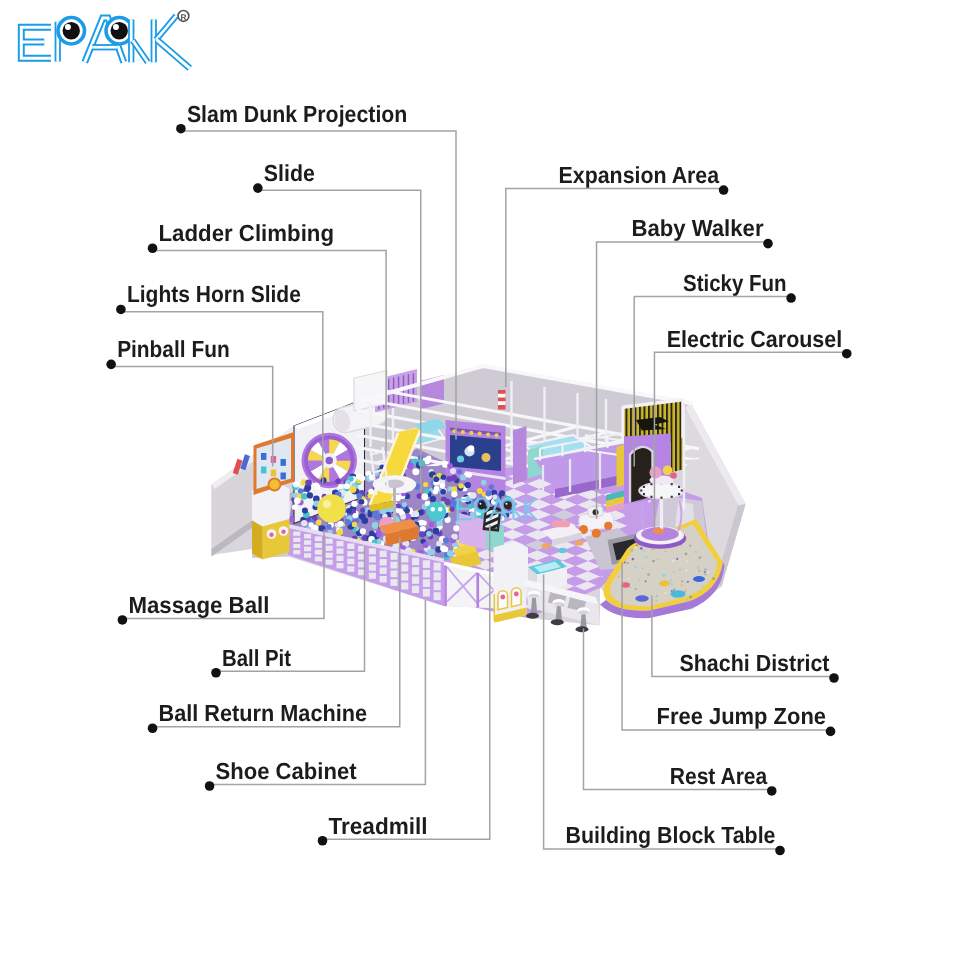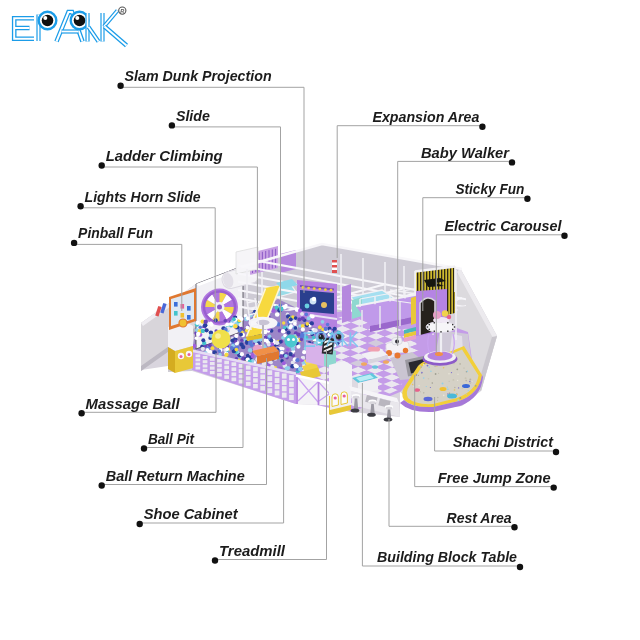--- a/index.html
+++ b/index.html
@@ -1,16 +1,16 @@
 <!DOCTYPE html>
 <html><head>
 <meta charset="utf-8">
 <style>
 html,body{margin:0;padding:0;background:#fff;}
-#page{width:572px;height:640px;position:relative;overflow:hidden;font-style:italic;}
+#page{width:572px;height:640px;position:relative;overflow:hidden;}
 </style>
 </head>
 <body>
 <div id="page">
 <svg width="640" height="640" viewBox="0 0 640 640">
 
 <g>
 <defs>
           <pattern id="zebra" width="3" height="3" patternUnits="userSpaceOnUse">
             <rect width="3" height="3" fill="#cdb92e"></rect>

